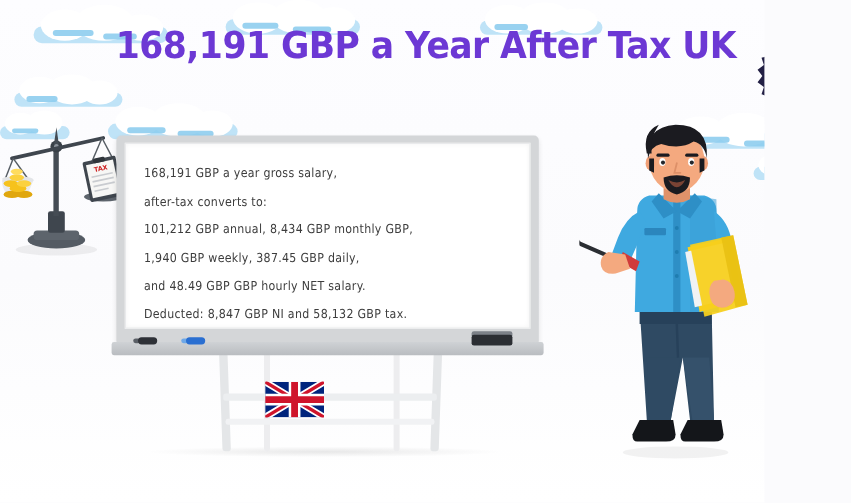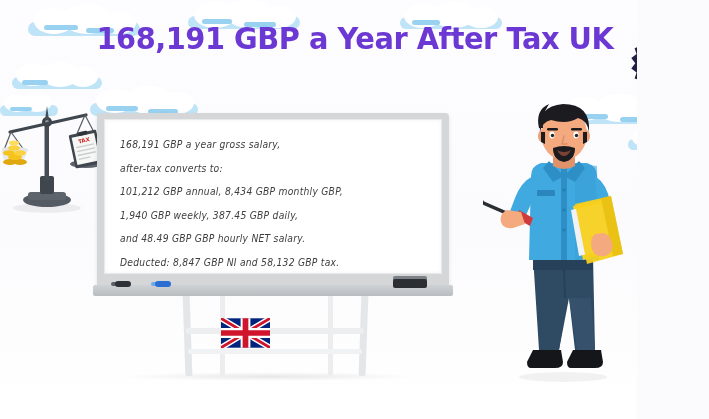--- a/index.html
+++ b/index.html
@@ -87,21 +87,20 @@
     left: 7px; top: 6px;
     width: 338px; height: 155px;
     background: #ffffff;
     border: 1px solid #e9eaec;
     box-shadow: inset 0 0 4px rgba(0,0,0,.05);
   }
   #board-text {
     position: absolute;
     left: 15px; top: 13px;
     width: 312px;
-    font-style: italic;
   }
   #board-text p {
     font-family: "DejaVu Sans", sans-serif;
     font-size: 9.2px;
     line-height: 23.5px;
     color: #3d3d3d;
     letter-spacing: 0.25px;
     white-space: nowrap;
     transform: scaleY(1.12);
     transform-origin: left center;

